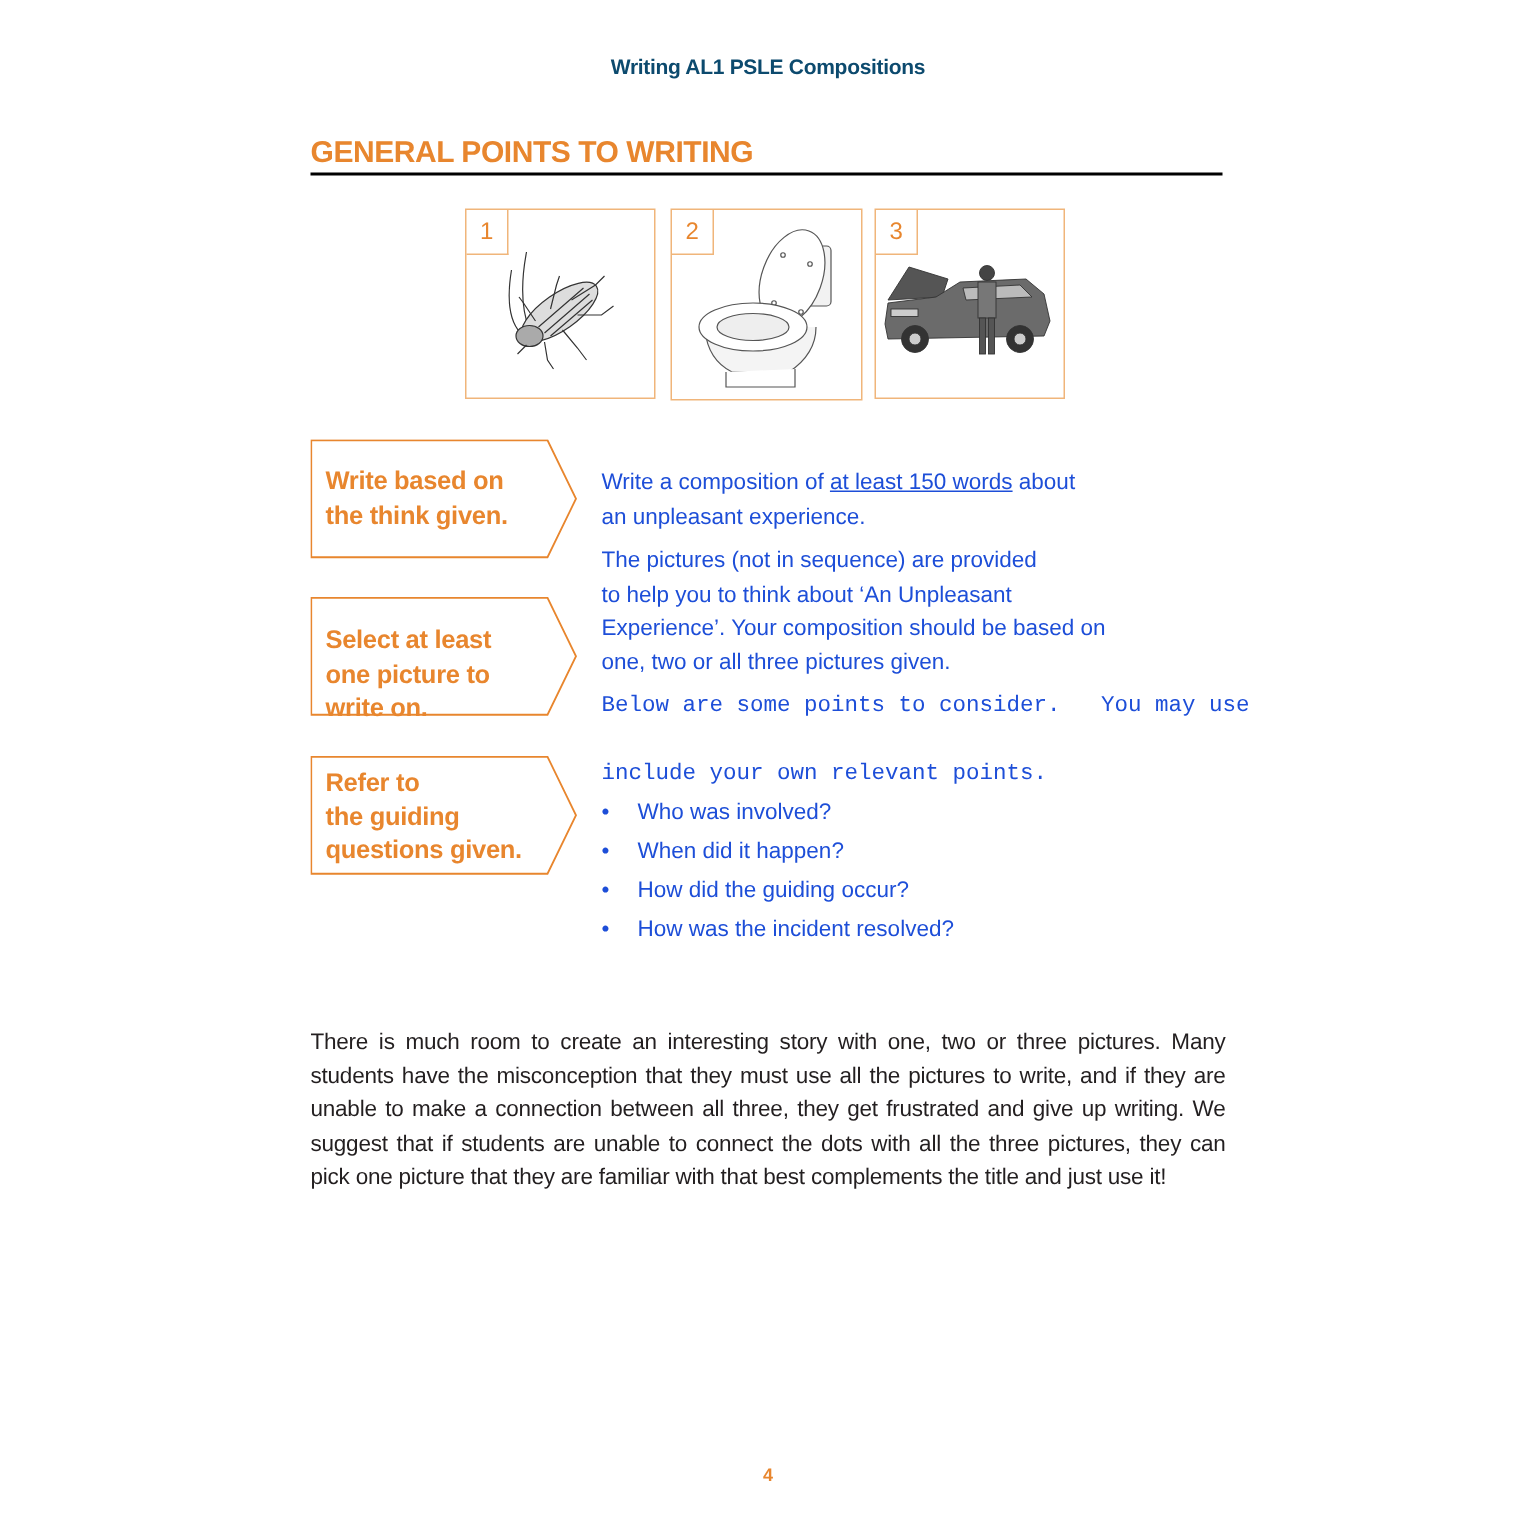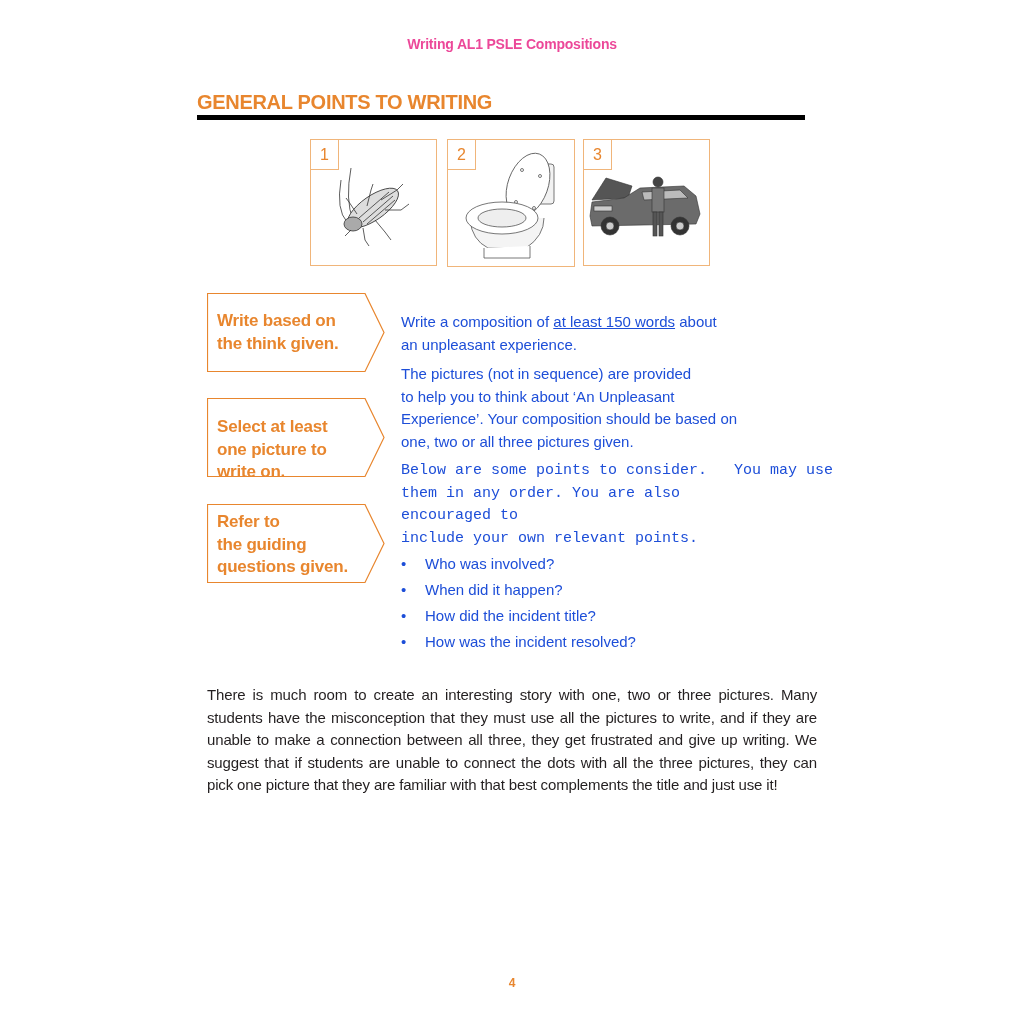--- a/index.html
+++ b/index.html
@@ -1,22 +1,22 @@
 <!DOCTYPE html>
 <html><head>
 <meta charset="utf-8">
 <style>
   html, body { margin:0; padding:0; background:#ffffff; }
   body { width:1024px; height:1024px; position:relative; overflow:hidden;
          font-family:"Liberation Sans", "DejaVu Sans", sans-serif; color:#231f20; }
   .running-head { position:absolute; top:36px; left:0; width:1024px; text-align:center;
-                  font-size:14px; font-weight:bold; color:#ec4899; letter-spacing:-0.2px; }
-  .section-title { position:absolute; top:90px; left:197px; width:608px;
+                  font-size:14px; font-weight:bold; color:#0c4a6e; letter-spacing:-0.2px; }
+  .section-title { position:absolute; top:90px; left:207px; width:608px;
                    font-size:20px; font-weight:bold; color:#e8862e; letter-spacing:-0.3px;
-                   border-bottom:5px solid #000000; padding-bottom:1px; line-height:24px; }
+                   border-bottom:2px solid #000000; padding-bottom:1px; line-height:24px; }
   .pic { position:absolute; border:1px solid #f0b57a; background:#fff; box-sizing:border-box; }
   .pic .num { position:absolute; left:0; top:0; width:28px; height:30px; box-sizing:border-box;
               border-right:1px solid #f0b57a; border-bottom:1px solid #f0b57a;
               color:#e8862e; font-size:16px; line-height:30px; text-align:center; }
   .pic svg { position:absolute; left:0; top:0; }
   .callout { position:absolute; left:207px; width:178px; }
   .callout svg { position:absolute; left:0; top:0; }
   .callout .txt { position:absolute; left:10px; top:0; font-size:17px; font-weight:bold;
                   color:#e8862e; line-height:22.5px; letter-spacing:-0.2px; }
   .right-col { position:absolute; left:401px; top:311px; width:370px; font-size:15px;
@@ -129,26 +129,26 @@
     <span class="b">an unpleasant experience</span><span>.</span>
   </p>
   <p>
     <span>The pictures (not in sequence) are provided</span><br>
     <span>to help you to think about ‘An Unpleasant</span><br>
     <span>Experience’. Your composition should be based on</span><br>
     <span>one, two or all three pictures given.</span>
   </p>
   <p style="margin-bottom:3px;font-family:Liberation Mono, monospace;">
     <span style="white-space:pre;">Below are some points to consider.   You may use</span><br>
-    <span>them in any order. You are also encouraged to</span><br>
+    <br>
     <span>include your own relevant points.</span>
   </p>
   <ul class="bullets">
     <li>Who was involved?</li>
     <li>When did it happen?</li>
-    <li>How did the incident title?</li>
+    <li>How did the guiding occur?</li>
     <li>How was the incident resolved?</li>
   </ul>
 </div>
 
 <div class="body-para">There is much room to create an interesting story with one, two or three pictures. Many students have the misconception that they must use all the pictures to write, and if they are unable to make a connection between all three, they get frustrated and give up writing. We suggest that if students are unable to connect the dots with all the three pictures, they can pick one picture that they are familiar with that best complements the title and just use it!</div>
 
 <div class="page-num">4</div>
 
 </body></html>

